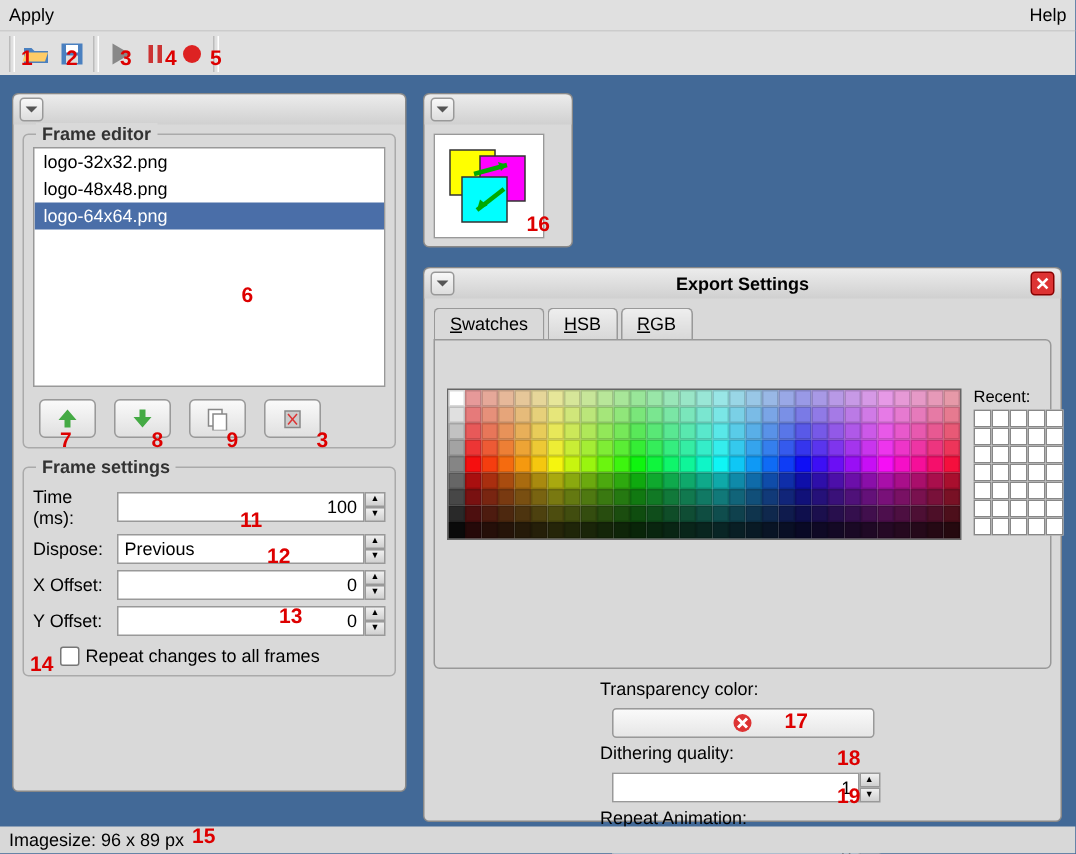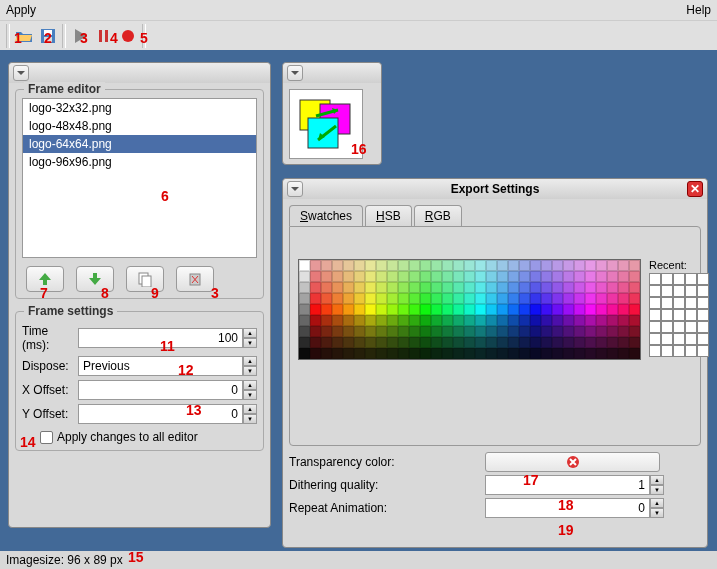--- a/index.html
+++ b/index.html
@@ -62,21 +62,21 @@
 
 
 .swatch-grid { display: grid; grid-template-columns: repeat(31, 11px); gap: 0; border: 1px solid #666; }
 .swatch { width: 11px; height: 11px; border: 1px solid rgba(0,0,0,0.15); }
 .recent-label { font-size: 11px; margin-bottom: 2px; }
 .recent-grid { display: grid; grid-template-columns: repeat(5, 12px); gap: 0; }
 .recent-cell { width: 12px; height: 12px; background: #fff; border: 1px solid #888; }
 .swatch-area { display: flex; gap: 8px; margin-top: 24px; }
 
 
-.export-row { display: flex; align-items: center; margin: 3px 6px; gap: 6px; }
+.export-row { display: flex; align-items: center; margin: 3px 6px; gap: 6px; flex-direction: column; }
 .export-label { width: 190px; }
 .color-well { width: 175px; height: 20px; background: linear-gradient(#fafafa,#e6e6e6); border: 1px solid #999; border-radius: 3px; display: flex; align-items: center; justify-content: center; }
 
 
 .statusbar { position: absolute; bottom: 0; left: 0; right: 0; height: 18px; background: #d8d8d8; padding: 2px 6px; }
 </style>
 </head>
 <body>
 
 <div class="menubar">
@@ -133,21 +133,20 @@
         </svg>
     </div>
   </div>
 
   <div class="group">
     <div class="group-title">Frame editor</div>
     <div class="file-list">
       <div class="file-list-item">logo-32x32.png</div>
       <div class="file-list-item">logo-48x48.png</div>
       <div class="file-list-item selected">logo-64x64.png</div>
-      <div class="file-list-item">logo-96x96.png</div>
     </div>
     <div class="annot" style="left:145px; top:98px">6</div>
 
     <div class="btn-row">
       <div class="icon-btn">
         <svg width="16" height="16">
             <path fill="#4a4" d="M8 2l6 7h-4v5H6v-5H2z"></path>
           </svg>
       </div>
       <div class="icon-btn">
@@ -220,21 +219,21 @@
         <div class="spinner-btns">
           <div class="spinner-up">▲</div>
           <div class="spinner-down">▼</div>
         </div>
       </div>
     </div>
     <div class="annot" style="left:170px; top:90px">13</div>
 
     <div class="checkbox-row">
       <div class="checkbox"></div>
-      <span>Apply changes to all editor</span>
+      <span>Repeat changes to all frames</span>
     </div>
     <div class="annot" style="left:4px; top:122px">14</div>
   </div>
 </div>
 
 <div class="panel" style="left:282px; top:62px; width:100px; height:103px;">
   <div class="panel-titlebar">
     <div class="collapse-btn">
       <svg width="8" height="8">
           <path d="M0 2l4 4 4-4z" fill="#555"></path>

